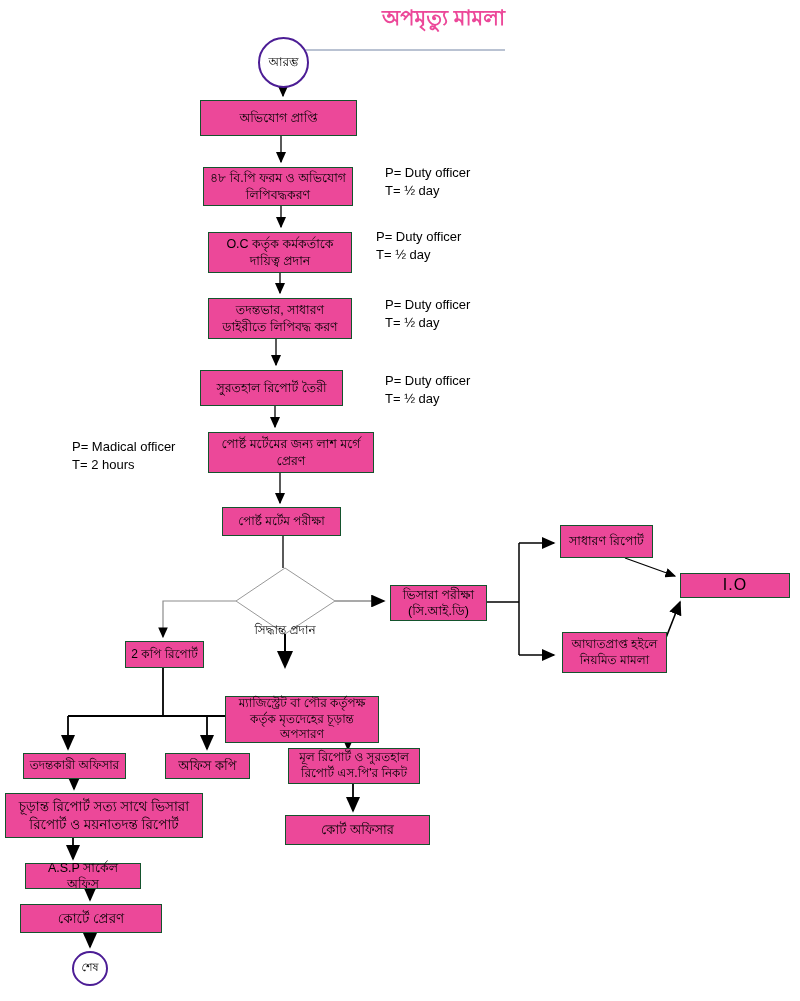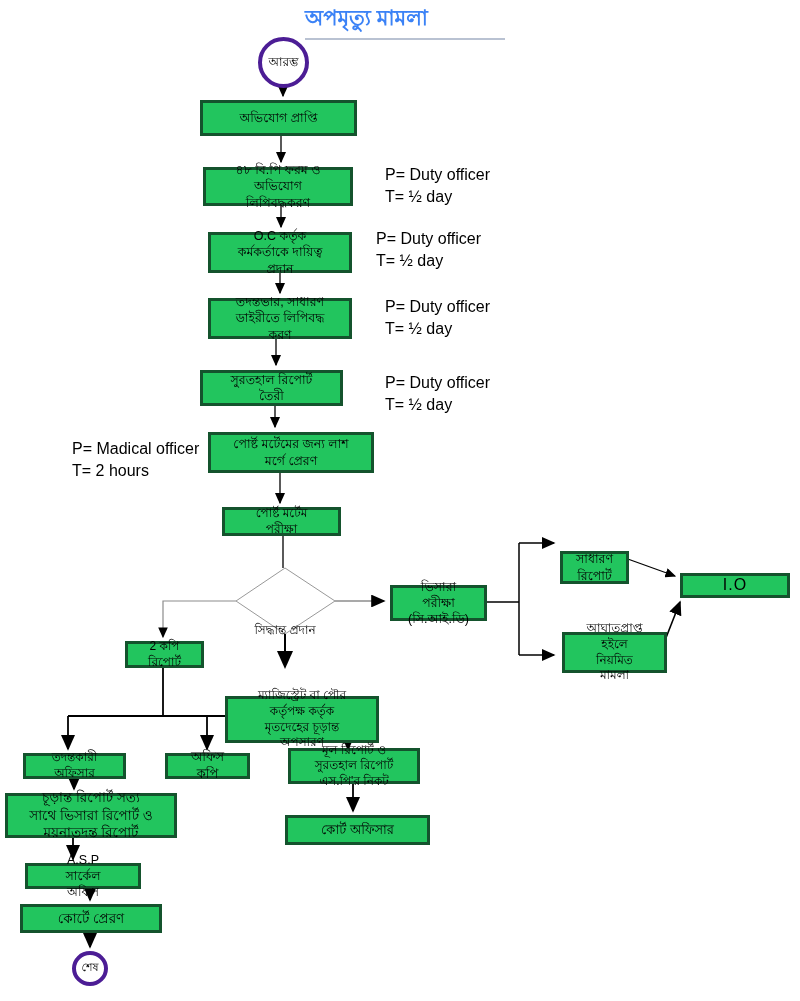--- a/index.html
+++ b/index.html
@@ -1,28 +1,28 @@
 <!DOCTYPE html>
 <html><head>
 <meta charset="utf-8">
 <style>
   html,body{margin:0;padding:0;background:#fff;}
   .canvas{position:relative;width:800px;height:1001px;background:#fff;overflow:hidden;
           font-family:"Liberation Sans",sans-serif;color:#000;}
   .lines{position:absolute;left:0;top:0;width:800px;height:1001px;}
-  .title{position:absolute;left:305px;top:2px;width:200px;text-align:left;
-         font-size:21px;font-weight:bold;color:#3b82f6;padding-bottom:1px;
+  .title{position:absolute;left:305px;top:2px;width:200px;text-align:right;
+         font-size:21px;font-weight:bold;color:#ec4899;padding-bottom:12px;
          border-bottom:2px solid #b9c2d2;}
-  .box{position:absolute;border:3px solid #14532d;background:#22c55e;
+  .box{position:absolute;border:1px solid #14532d;background:#ec4899;
        display:flex;align-items:center;justify-content:center;text-align:center;
-       font-size:12.5px;line-height:1.3;padding:1px 20px;box-sizing:border-box;}
-  .circle{position:absolute;border:4px solid #4c1d95;background:#fff;border-radius:50%;
+       font-size:12.5px;line-height:1.3;padding:1px 5px;box-sizing:border-box;}
+  .circle{position:absolute;border:2px solid #4c1d95;background:#fff;border-radius:50%;
           display:flex;align-items:center;justify-content:center;text-align:center;
           font-size:12px;box-sizing:border-box;}
-  .note{position:absolute;font-size:16px;line-height:1.35;white-space:nowrap;}
+  .note{position:absolute;font-size:13px;line-height:1.35;white-space:nowrap;}
   .diamond-label{position:absolute;display:flex;align-items:center;justify-content:center;
           text-align:center;font-size:12px;}
   .io-box{font-size:16px;letter-spacing:1px;}
 </style>
 </head>
 <body>
 
 <div class="canvas">
 
   <svg class="lines" viewBox="0 0 800 1001" xmlns="http://www.w3.org/2000/svg">
@@ -101,37 +101,37 @@
   <div class="box" style="left:200px;top:370px;width:143px;height:36px;">সুরতহাল রিপোর্ট তৈরী</div>
 
   <div class="box" style="left:208px;top:432px;width:166px;height:41px;">পোর্ষ্ট মর্টেমের জন্য লাশ মর্গে প্রেরণ</div>
 
   <div class="box" style="left:222px;top:507px;width:119px;height:29px;font-size:12px;">পোর্ষ্ট মর্টেম  পরীক্ষা</div>
 
   <div class="diamond-label" style="left:233px;top:586px;width:104px;height:30px;margin-top:30px;">সিদ্ধান্ত প্রদান</div>
 
   <div class="box" style="left:390px;top:585px;width:97px;height:36px;font-size:12.5px;">ভিসারা পরীক্ষা (সি.আই.ডি)</div>
 
-  <div class="box" style="left:560px;top:551px;width:69px;height:33px;">সাধারণ রিপোর্ট</div>
+  <div class="box" style="left:560px;top:525px;width:93px;height:33px;">সাধারণ রিপোর্ট</div>
 
   <div class="box io-box" style="left:680px;top:573px;width:110px;height:25px;">I.O</div>
 
   <div class="box" style="left:562px;top:632px;width:105px;height:41px;font-size:12px;">আঘাতপ্রাপ্ত হইলে নিয়মিত মামলা</div>
 
   <div class="box" style="left:125px;top:641px;width:79px;height:27px;font-size:12px;">2 কপি রিপোর্ট</div>
 
   <div class="box" style="left:225px;top:672px;width:154px;height:47px;font-size:12px;margin-top:24px;">ম্যাজিস্ট্রেট বা পৌর কর্তৃপক্ষ কর্তৃক মৃতদেহের চূড়ান্ত অপসারণ</div>
 
   <div class="box" style="left:23px;top:753px;width:103px;height:26px;font-size:12px;">তদন্তকারী অফিসার</div>
 
   <div class="box" style="left:165px;top:753px;width:85px;height:26px;font-size:13px;">অফিস কপি</div>
 
   <div class="box" style="left:288px;top:748px;width:132px;height:36px;font-size:12px;">মূল রিপোর্ট ও সুরতহাল রিপোর্ট এস.পি'র নিকট</div>
 
-  <div class="box" style="left:5px;top:793px;width:172px;height:45px;font-size:13.5px;">চূড়ান্ত রিপোর্ট সত্য সাথে ভিসারা রিপোর্ট ও ময়নাতদন্ত রিপোর্ট</div>
+  <div class="box" style="left:5px;top:793px;width:198px;height:45px;font-size:13.5px;">চূড়ান্ত রিপোর্ট সত্য সাথে ভিসারা রিপোর্ট ও ময়নাতদন্ত রিপোর্ট</div>
 
   <div class="box" style="left:285px;top:815px;width:145px;height:30px;font-size:13px;">কোর্ট অফিসার</div>
 
   <div class="box" style="left:25px;top:863px;width:116px;height:26px;font-size:12.5px;">A.S.P সার্কেল অফিস</div>
 
   <div class="box" style="left:20px;top:904px;width:142px;height:29px;font-size:13.5px;">কোর্টে প্রেরণ</div>
 
   <div class="note" style="left:385px;top:164px;">
     <div>P= Duty officer</div>
     <div>T= ½ day</div>

